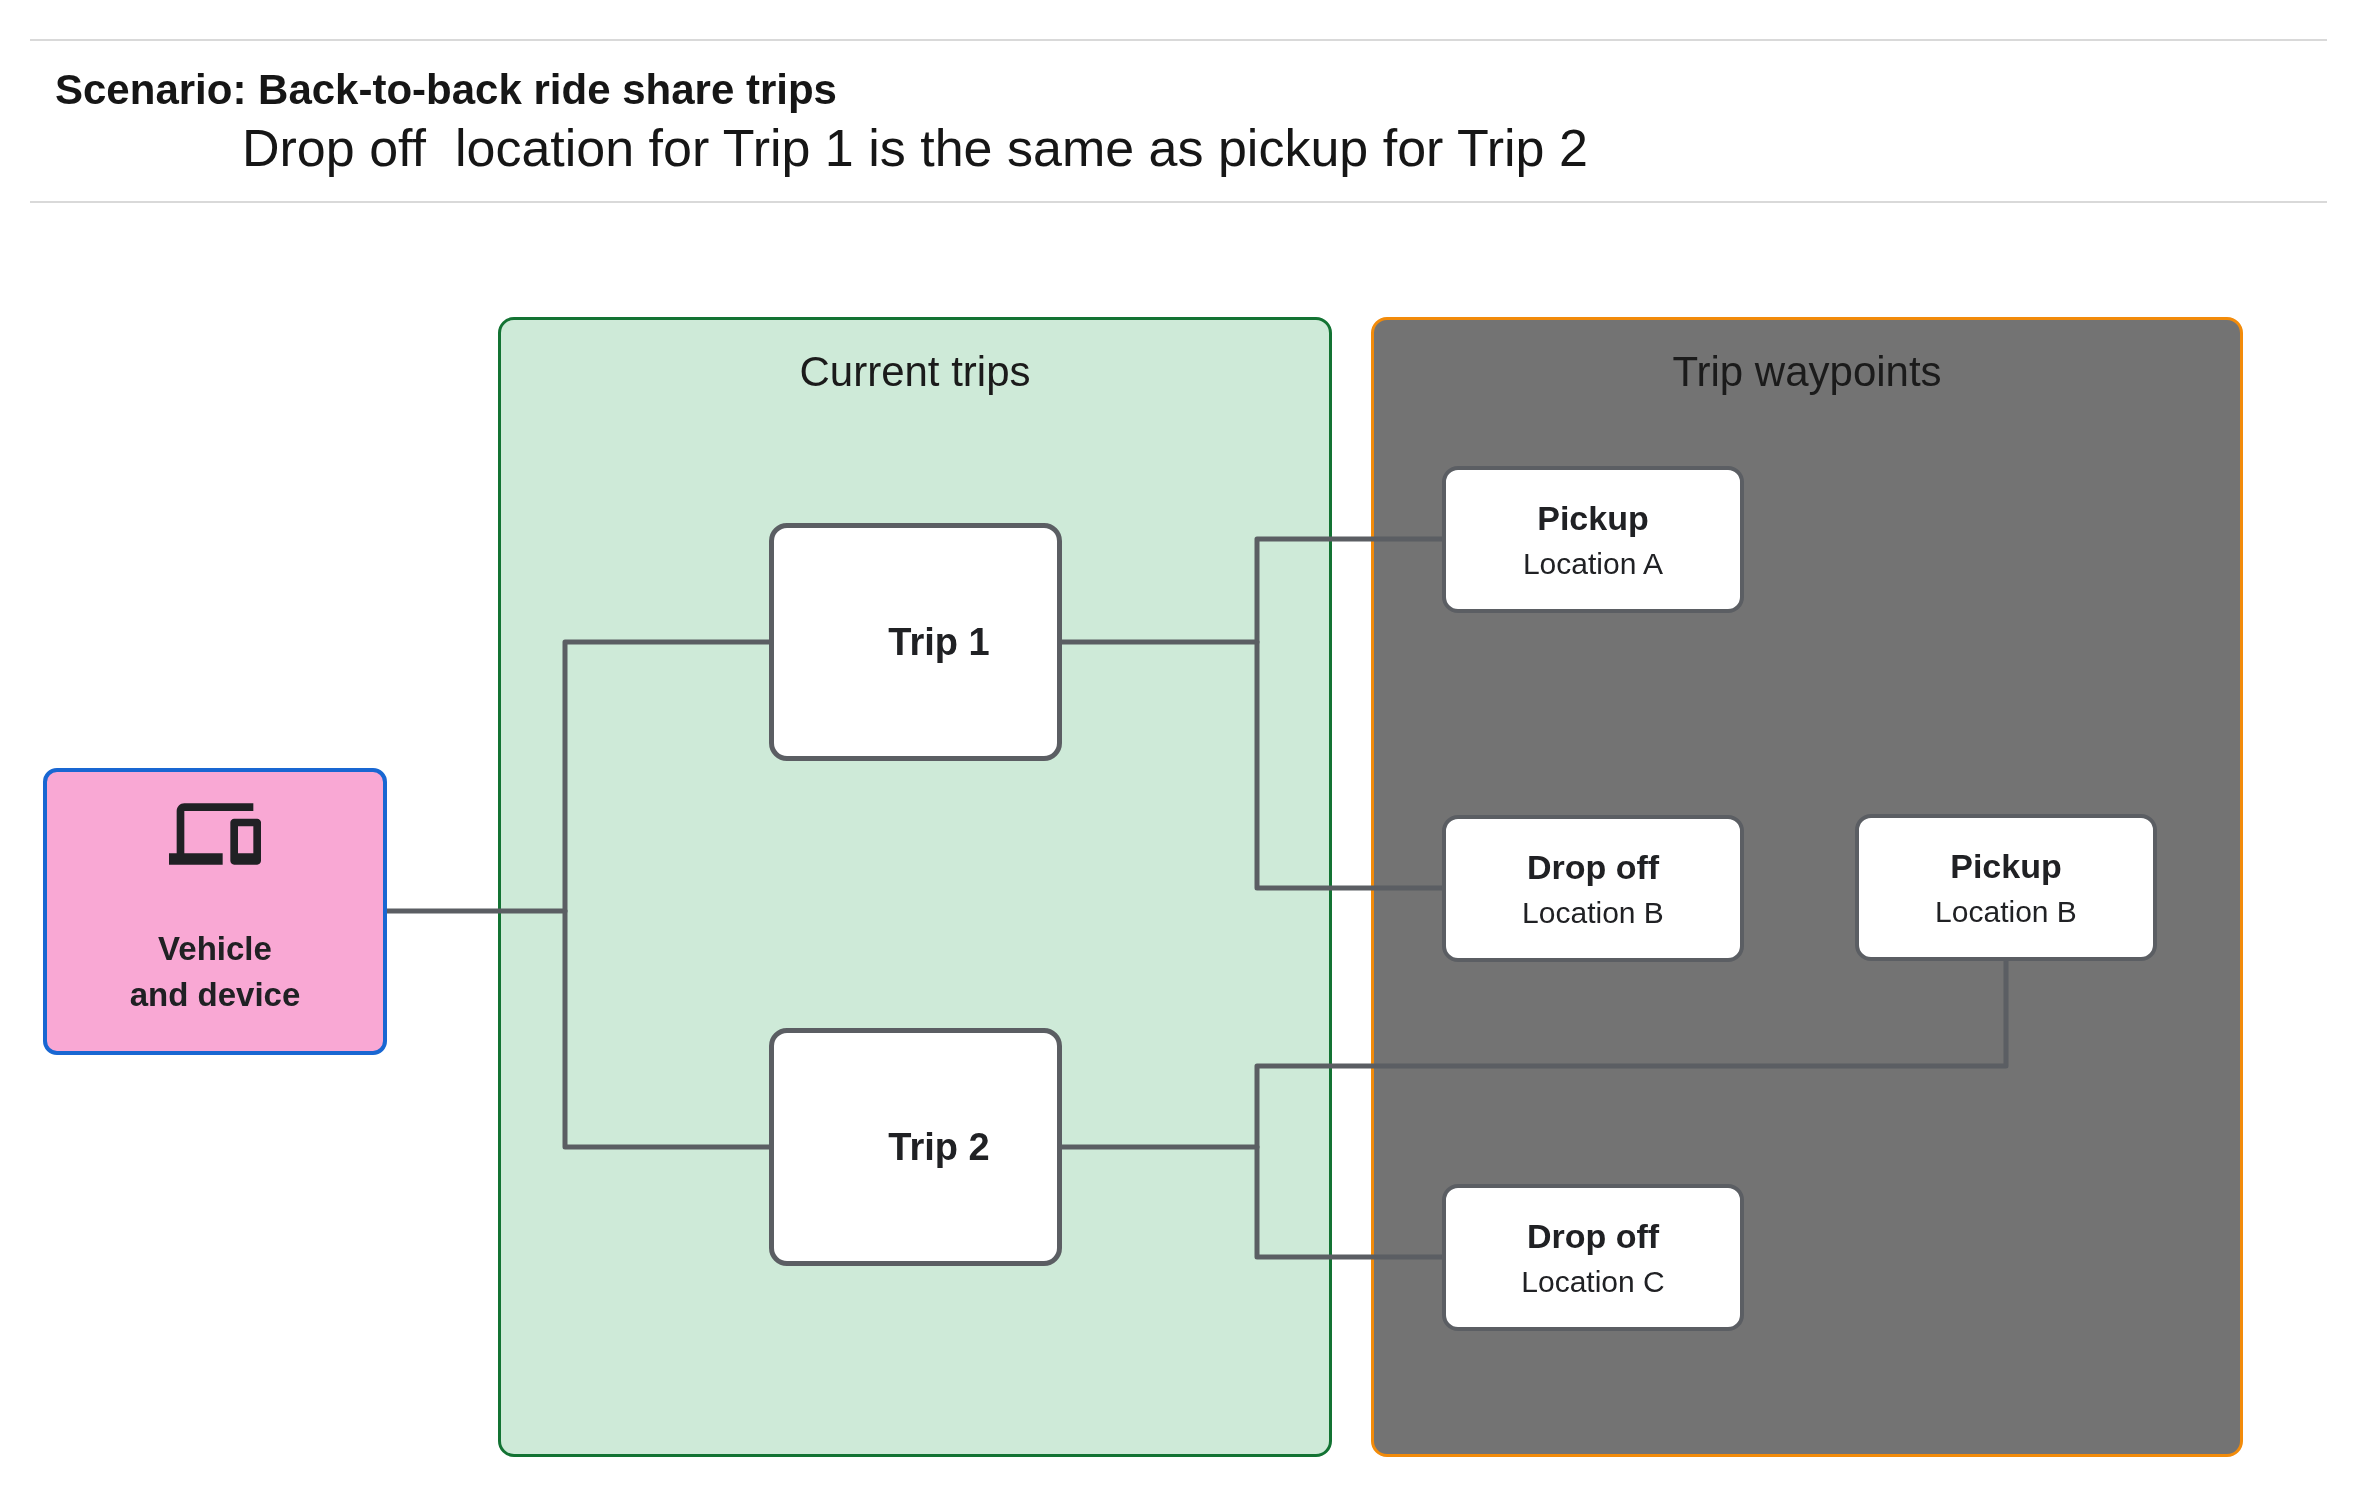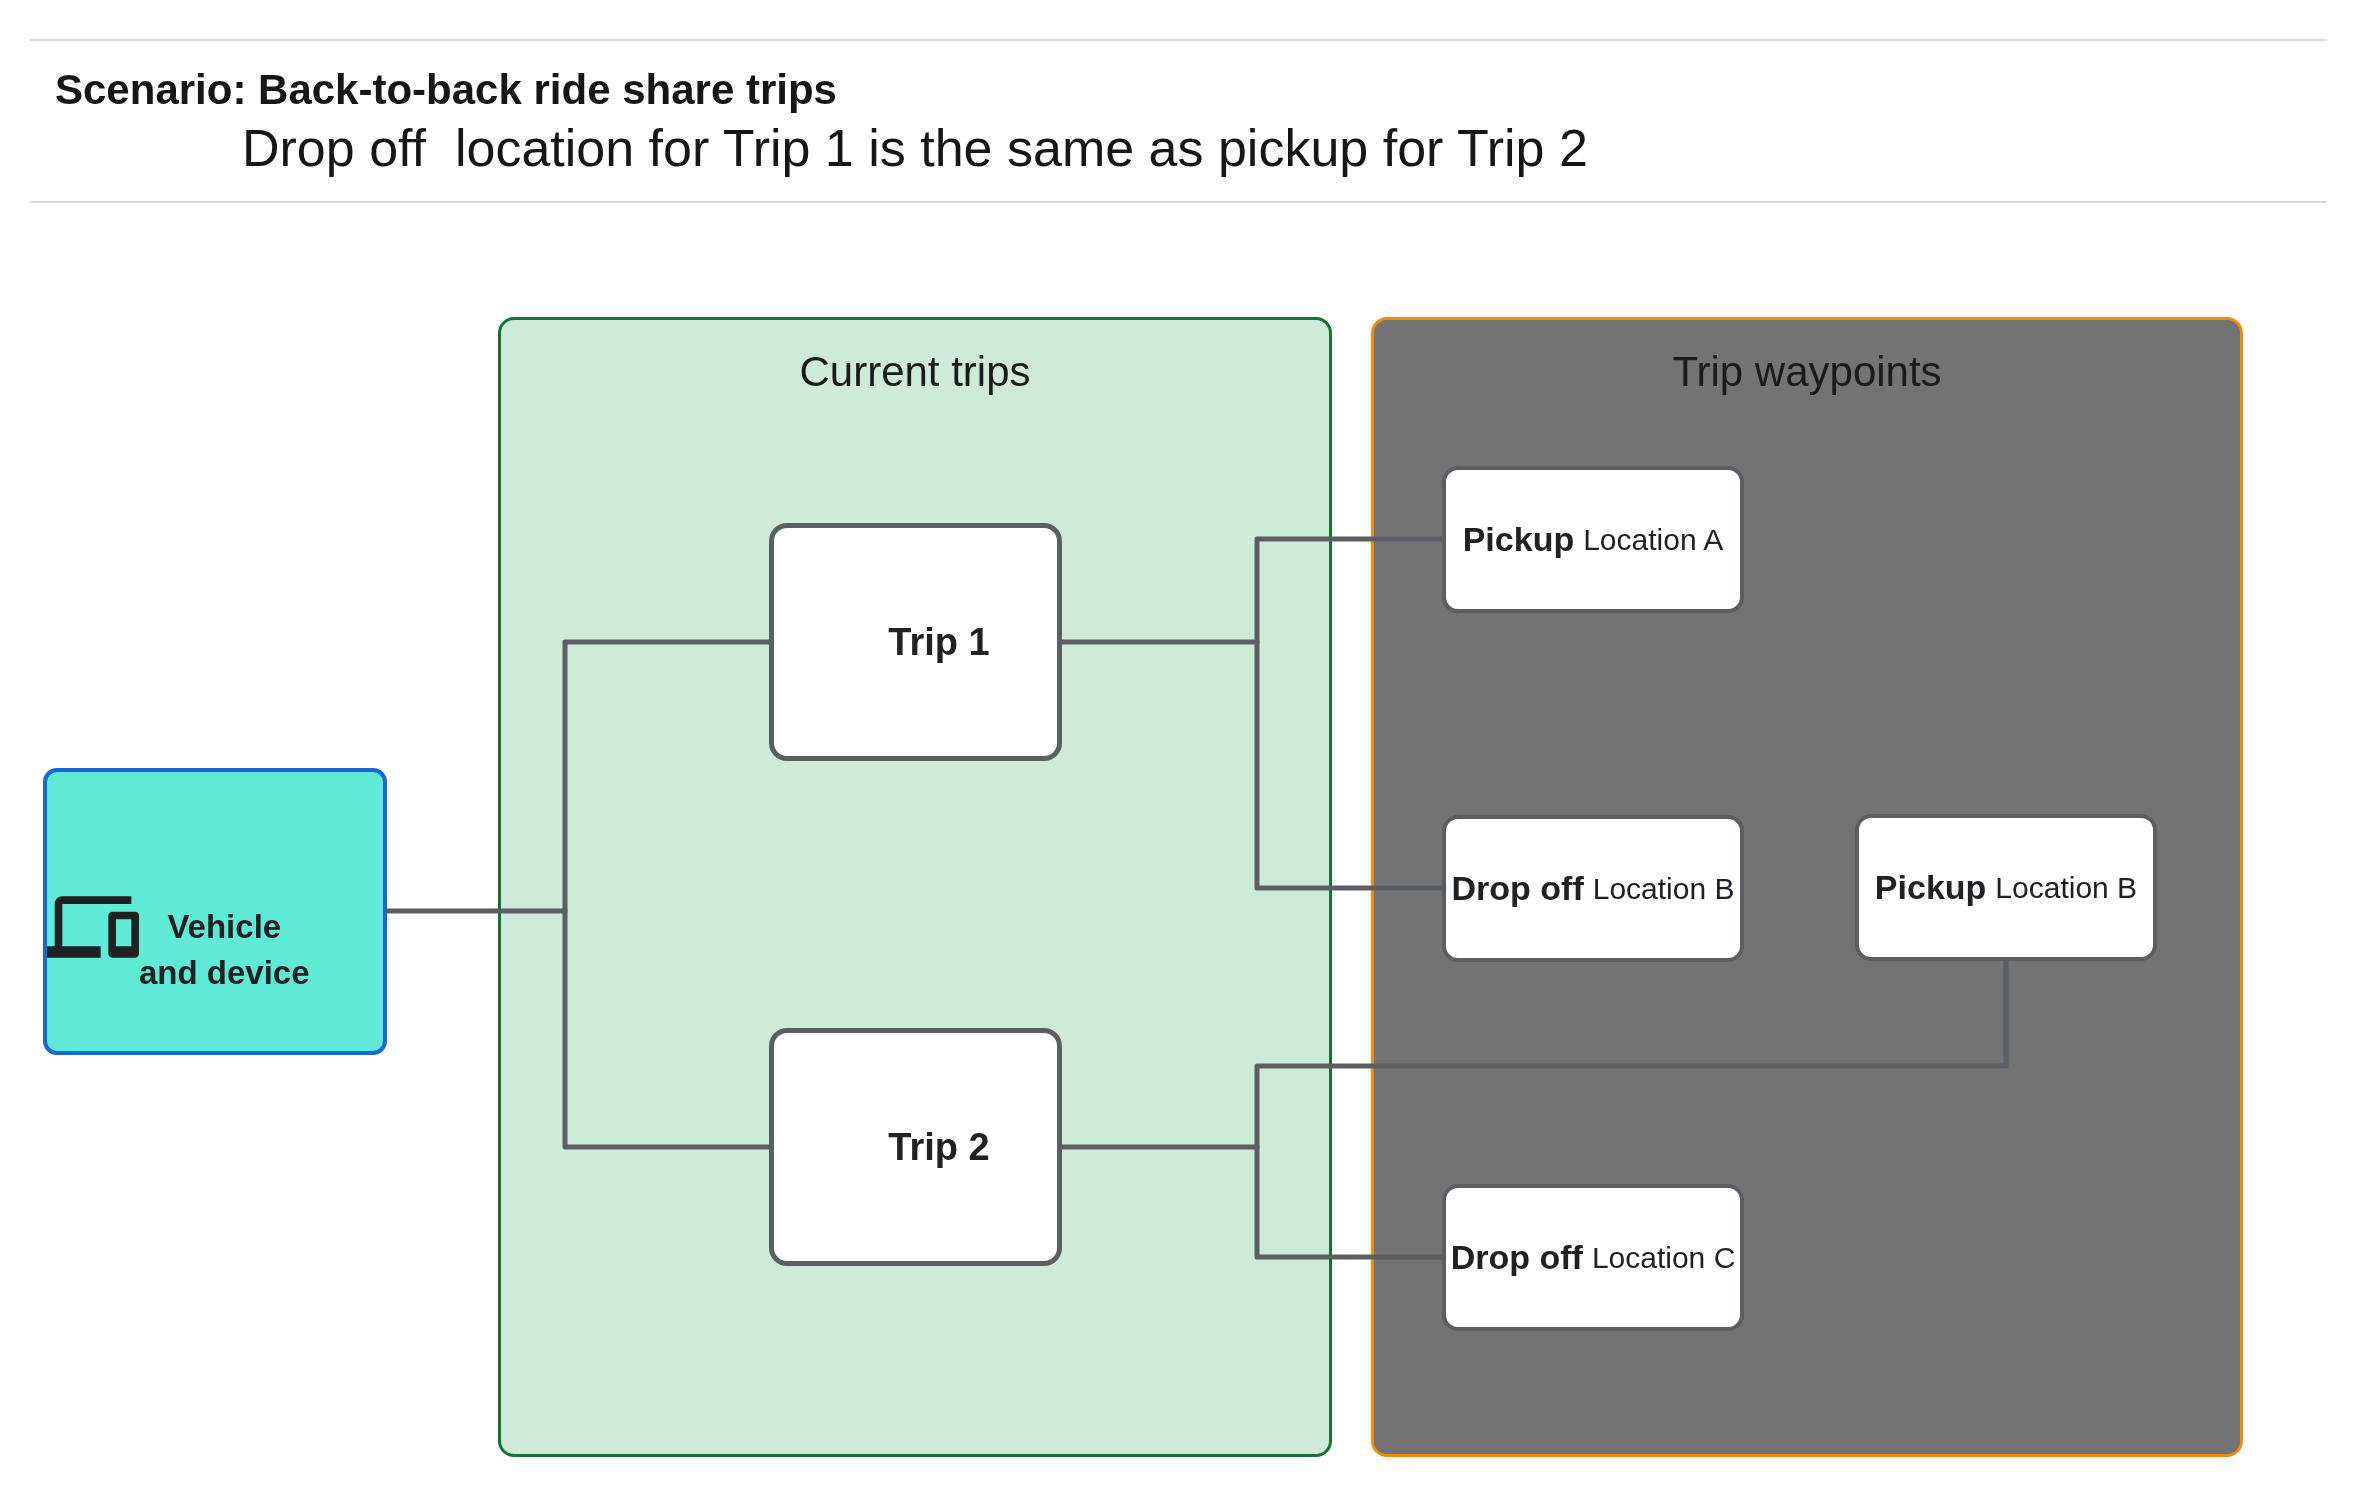--- a/index.html
+++ b/index.html
@@ -72,34 +72,34 @@
     left: 0;
     top: 0;
     z-index: 2;
   }
   .node {
     position: absolute;
     box-sizing: border-box;
     background: #ffffff;
     z-index: 3;
     display: flex;
-    flex-direction: row;
+    flex-direction: column;
     align-items: center;
     justify-content: center;
   }
   .vehicle-node {
     left: 43px;
     top: 768px;
     width: 344px;
     height: 287px;
-    background: #5eead4;
+    background: #f9a8d4;
     border: 4px solid #1967d2;
     border-radius: 14px;
     justify-content: flex-start;
-    padding-top: 30px;
+    padding-top: 16px;
   }
   .vehicle-label {
     margin-top: 46px;
     text-align: center;
     font-size: 33px;
     font-weight: bold;
     line-height: 46px;
     color: #202124;
   }
   .trip-node {

